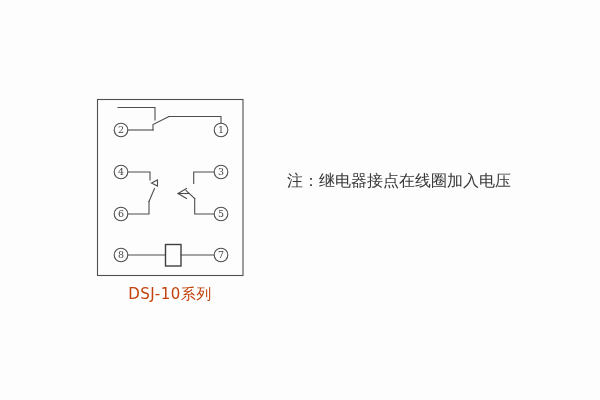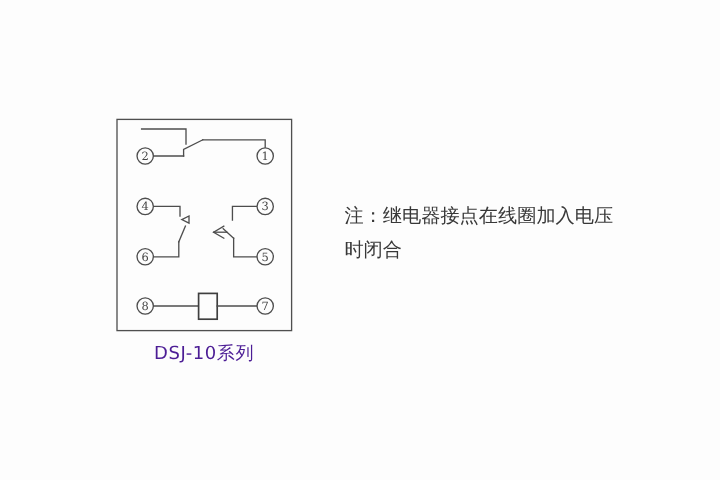--- a/index.html
+++ b/index.html
@@ -23,21 +23,21 @@
     top: 0;
   }
   .diagram-caption {
     position: absolute;
     left: 97px;
     top: 285px;
     width: 146px;
     text-align: center;
     font-size: 15px;
     letter-spacing: 0.5px;
-    color: #4c1d95;
+    color: #c2410c;
     font-family: "DejaVu Sans", "Liberation Sans", sans-serif;
   }
   .note {
     position: absolute;
     left: 287px;
     top: 167px;
     width: 240px;
     color: #383838;
     font-size: 16px;
     line-height: 27.5px;
@@ -117,16 +117,15 @@
         <circle cx="221" cy="255" r="6.8" fill="#fdfdfd" stroke="#4d4d4d"></circle>
         <text x="221" y="258.4">7</text>
       </g>
     </g>
   </svg>
 
   <div class="diagram-caption">DSJ-10系列</div>
 
   <div class="note">
     <div class="note-line">注：继电器接点在线圈加入电压</div>
-    <div class="note-line">时闭合</div>
   </div>
 
 </div>
 
 </body></html>

